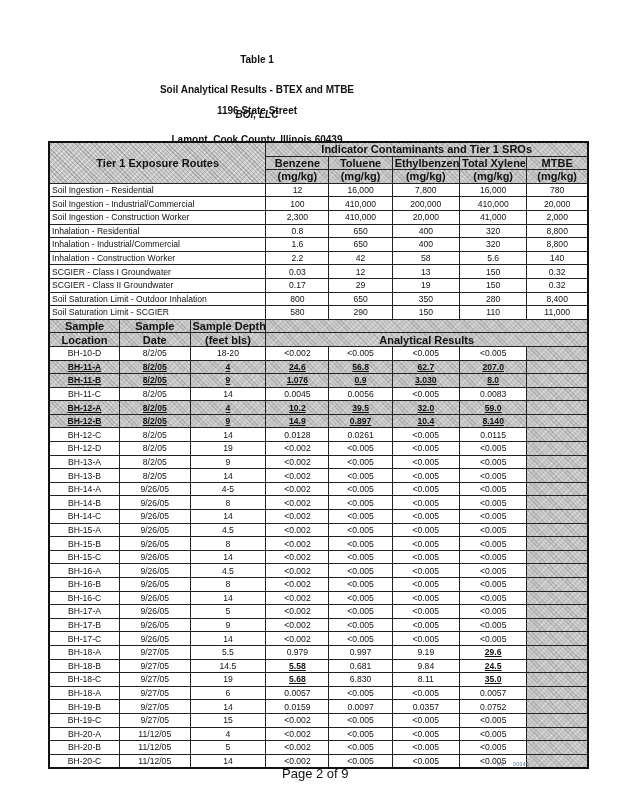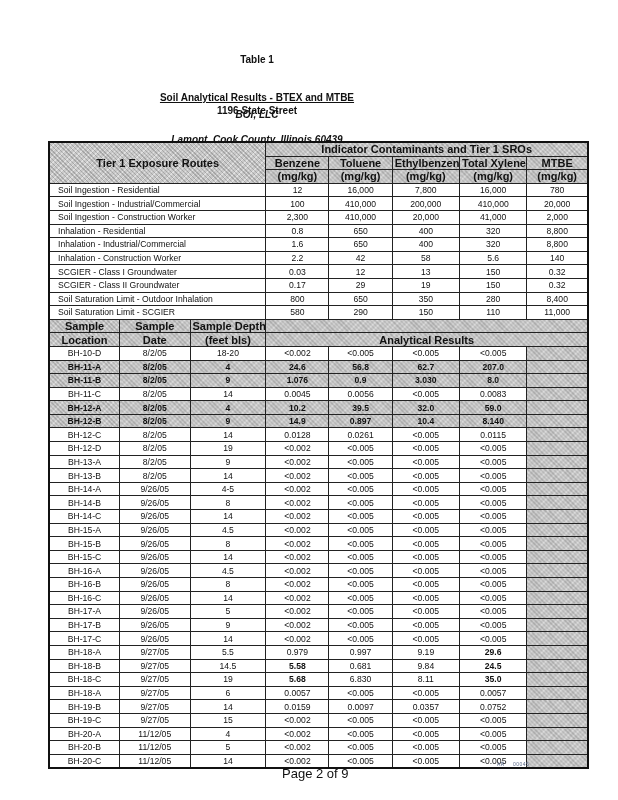--- a/index.html
+++ b/index.html
@@ -1,38 +1,38 @@
 <!DOCTYPE html>
 <html><head>
 <meta charset="utf-8">
 <style>
   html, body { margin: 0; padding: 0; background: #ffffff; }
   body { width: 618px; height: 800px; position: relative; overflow: hidden;
          font-family: "Liberation Sans", sans-serif; color: #111; }
   .hdr { position: absolute; left: 0; width: 514px; text-align: center; font-weight: bold; font-size: 10px; }
   .t1 { top: 54px; }
-  .t2 { top: 92px; text-decoration: underline; }
+  .t2 { top: 84px; }
   .t3 { top: 109px; font-style: italic; }
   .t4 { top: 105px; }
-  .t5 { top: 134px; font-style: italic; }
+  .t5 { top: 134px; }
   table.main { position: absolute; left: 48px; top: 141px; width: 541px; border-collapse: collapse;
                border: 2px solid #111; table-layout: fixed; font-size: 8.6px; }
   table.main td { border: 1px solid #222; padding: 0 2px; height: 12.6px; line-height: 12px;
                   text-align: center; white-space: nowrap; overflow: hidden; }
-  table.main td.route { text-align: left; padding-left: 8px; }
+  table.main td.route { text-align: left; padding-left: 2px; }
   .shade {
     background-color: #c9c9c9;
     background-image:
       repeating-linear-gradient(45deg, rgba(0,0,0,0.18) 0 1px, transparent 1px 3px),
       repeating-linear-gradient(-45deg, rgba(255,255,255,0.45) 0 1px, transparent 1px 4px);
   }
   .hd td { font-weight: bold; font-size: 11px; line-height: 10px; }
   .thick-top td { border-top: 2px solid #111; }
   .thick-bottom td { border-bottom: 2px solid #111; }
-  .b { font-weight: bold; }
+  .b { font-weight: bold; text-decoration: underline; }
   .footer { position: absolute; top: 766px; left: 282px; font-size: 13px; }
   .stamp { position: absolute; top: 761px; left: 497px; font-size: 5px; color: #5a6a8a; letter-spacing: 0.5px; }
   .stamp span { margin-right: 8px; }
 </style>
 </head>
 <body>
 
 <div class="hdr t1">Table 1</div>
 <div class="hdr t2">Soil Analytical Results - BTEX and MTBE</div>
 <div class="hdr t3">BOI, LLC</div>

